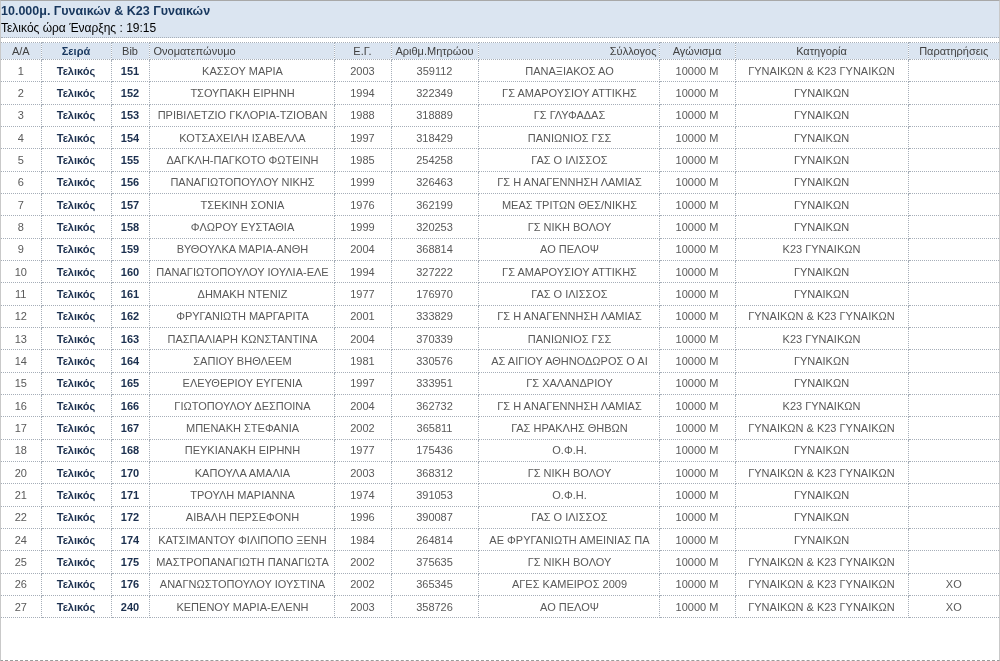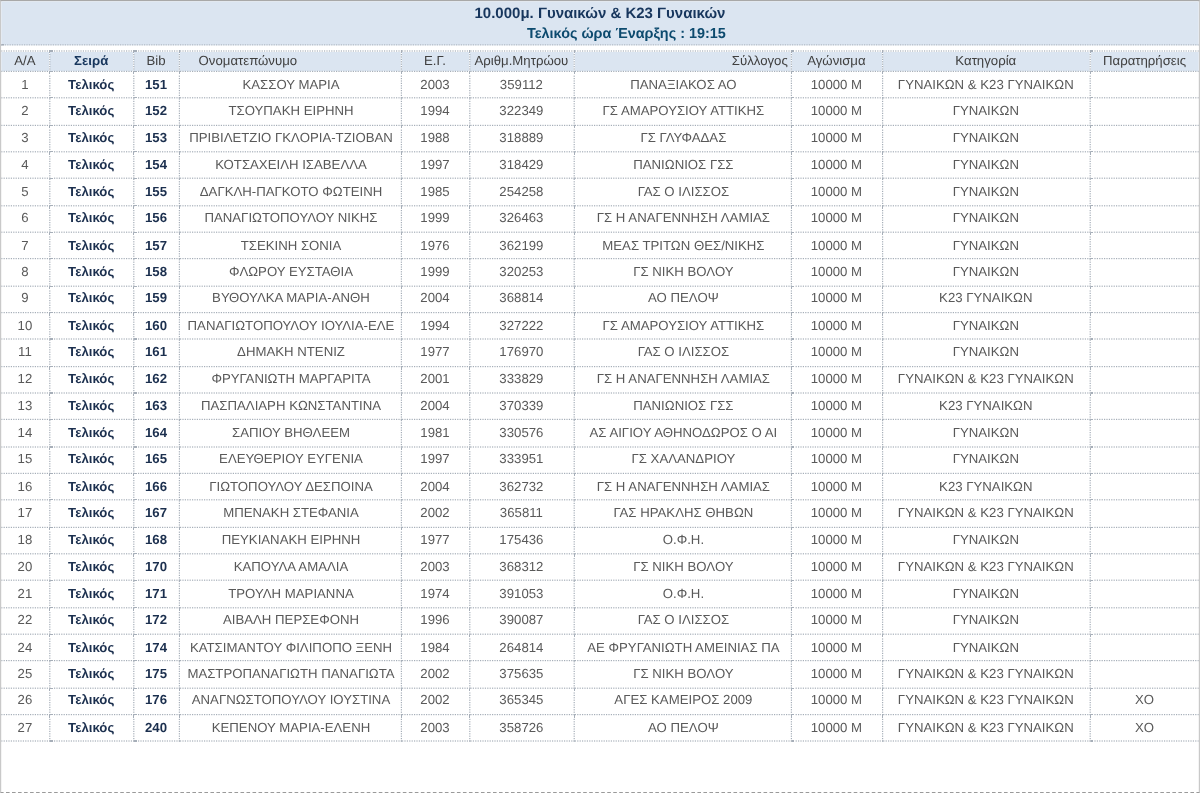--- a/index.html
+++ b/index.html
@@ -4,40 +4,40 @@
 <style>
   html,body{margin:0;padding:0;background:#fff;}
   body{font-family:"Liberation Sans", sans-serif;}
   .sheet{
     position:relative;width:998px;height:659px;overflow:hidden;
     border-top:1px solid #a8a8a8;border-left:1px solid #c9c9c9;border-right:1px solid #c9c9c9;
     border-bottom:1px dashed #9a9a9a;background:#fff;
   }
   .title-band{
     background:#dbe5f1;height:34px;padding-top:2px;
-    border-bottom:1px dotted #a6aeb8;text-align:center;
+    border-bottom:1px dotted #a6aeb8;
   }
   .title{font-size:12.5px;font-weight:bold;color:#17365d;line-height:17px;}
-  .subtitle{font-size:12px;font-weight:bold;color:#0c4a6e;line-height:16px;margin-left:44px;}
+  .subtitle{font-size:12px;font-weight:normal;color:#000000;line-height:16px;}
   .sep{height:4px;background:#ffffff;}
   table.grid{border-collapse:collapse;table-layout:fixed;width:998px;}
   col.w-aa{width:40px}col.w-seira{width:70px}col.w-bib{width:38px}
   col.w-name{width:185px}col.w-eg{width:57px}col.w-reg{width:87px}
   col.w-club{width:181px}col.w-event{width:76px}col.w-cat{width:173px}
   col.w-notes{width:91px}
   .grid th,.grid td{
     border-right:1px dotted #a6aeb8;border-bottom:1px dotted #a6aeb8;
     font-size:11px;overflow:hidden;white-space:nowrap;padding:0 2px;
     box-sizing:border-box;
   }
   .grid th:last-child,.grid td:last-child{border-right:none;}
   .grid thead tr{height:17px;background:#dbe5f1;margin-top:28px;}
   .grid thead th{font-weight:normal;color:#3f3f3f;text-align:center;border-top:1px dotted #a6aeb8;}
   .grid thead th.c-seira{font-weight:bold;color:#17365d;}
-  .grid thead th.c-name,.grid thead th.c-club{text-align:left;padding-left:16px;}
+  .grid thead th.c-name,.grid thead th.c-club{text-align:left;padding-left:4px;}
   .grid thead th.c-club{text-align:right;}
   .grid tbody tr{height:22.33px;}
   .grid tbody td{color:#595959;text-align:center;}
   .grid tbody td.c-seira,.grid tbody td.c-bib{font-weight:bold;color:#1b2f4e;}
   .grid tbody td.c-name,.grid tbody td.c-club{text-align:center;padding-left:4px;}
 </style>
 </head>
 <body>
 
 <div class="sheet">

